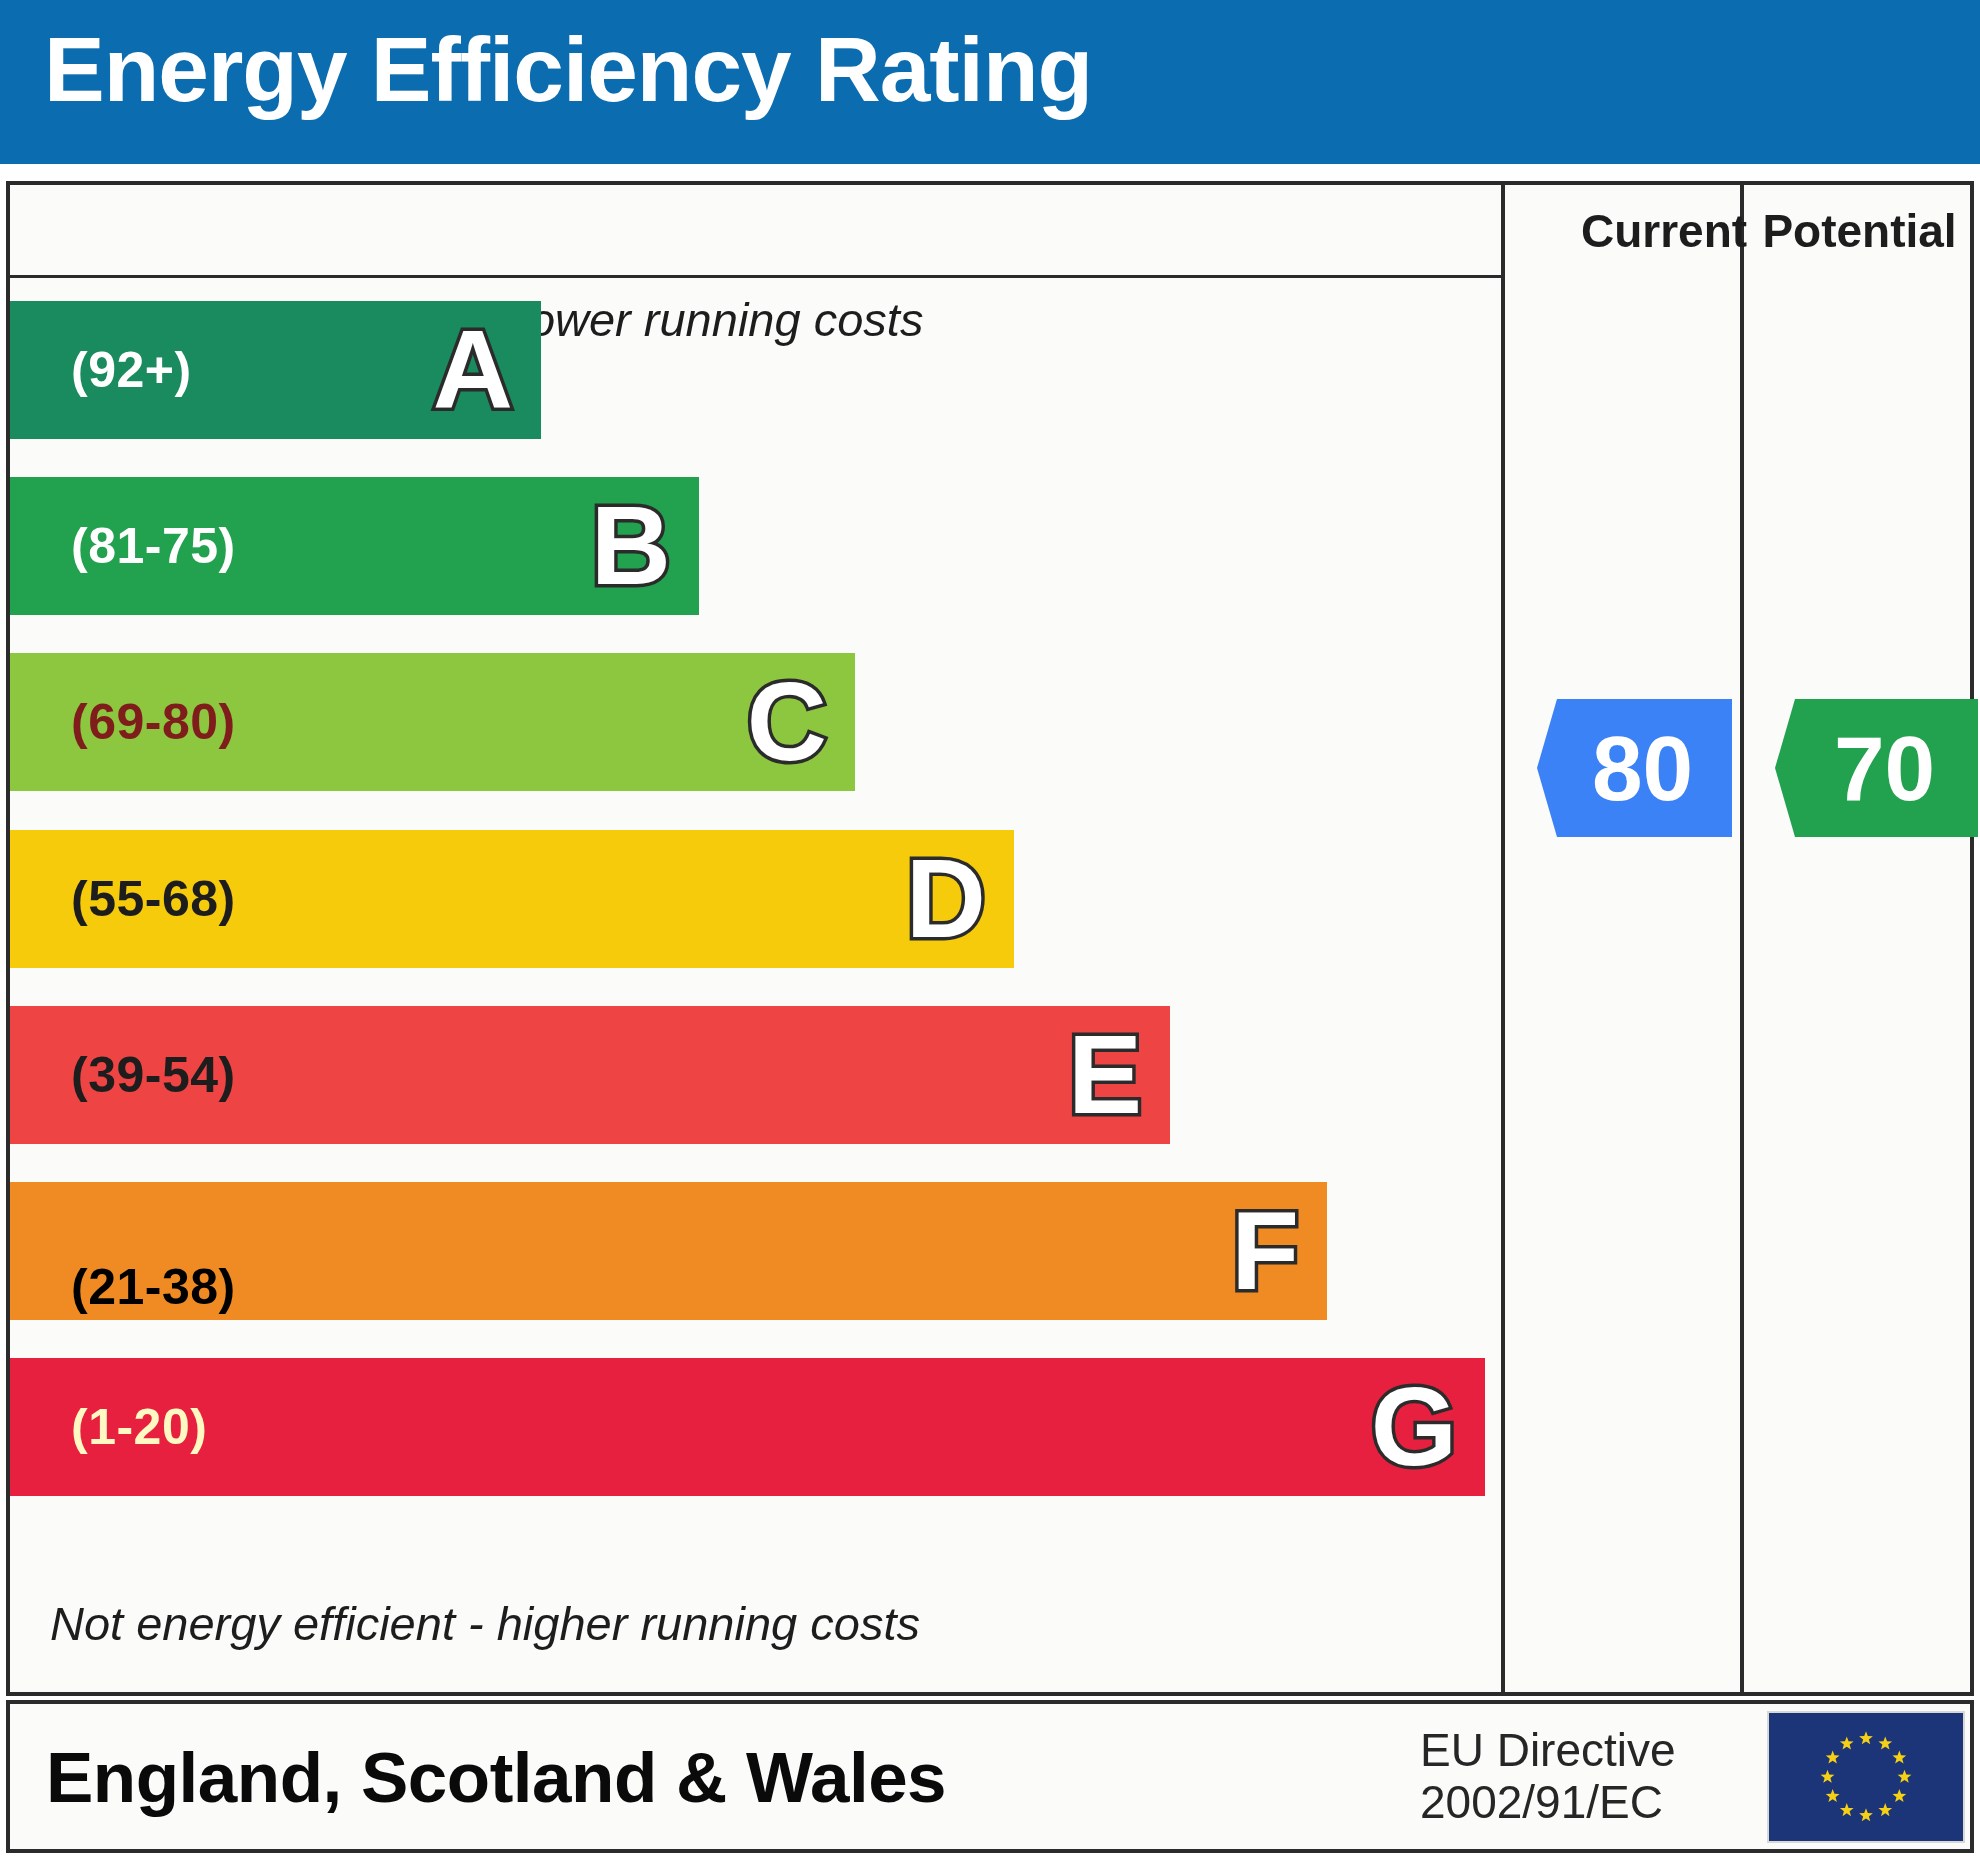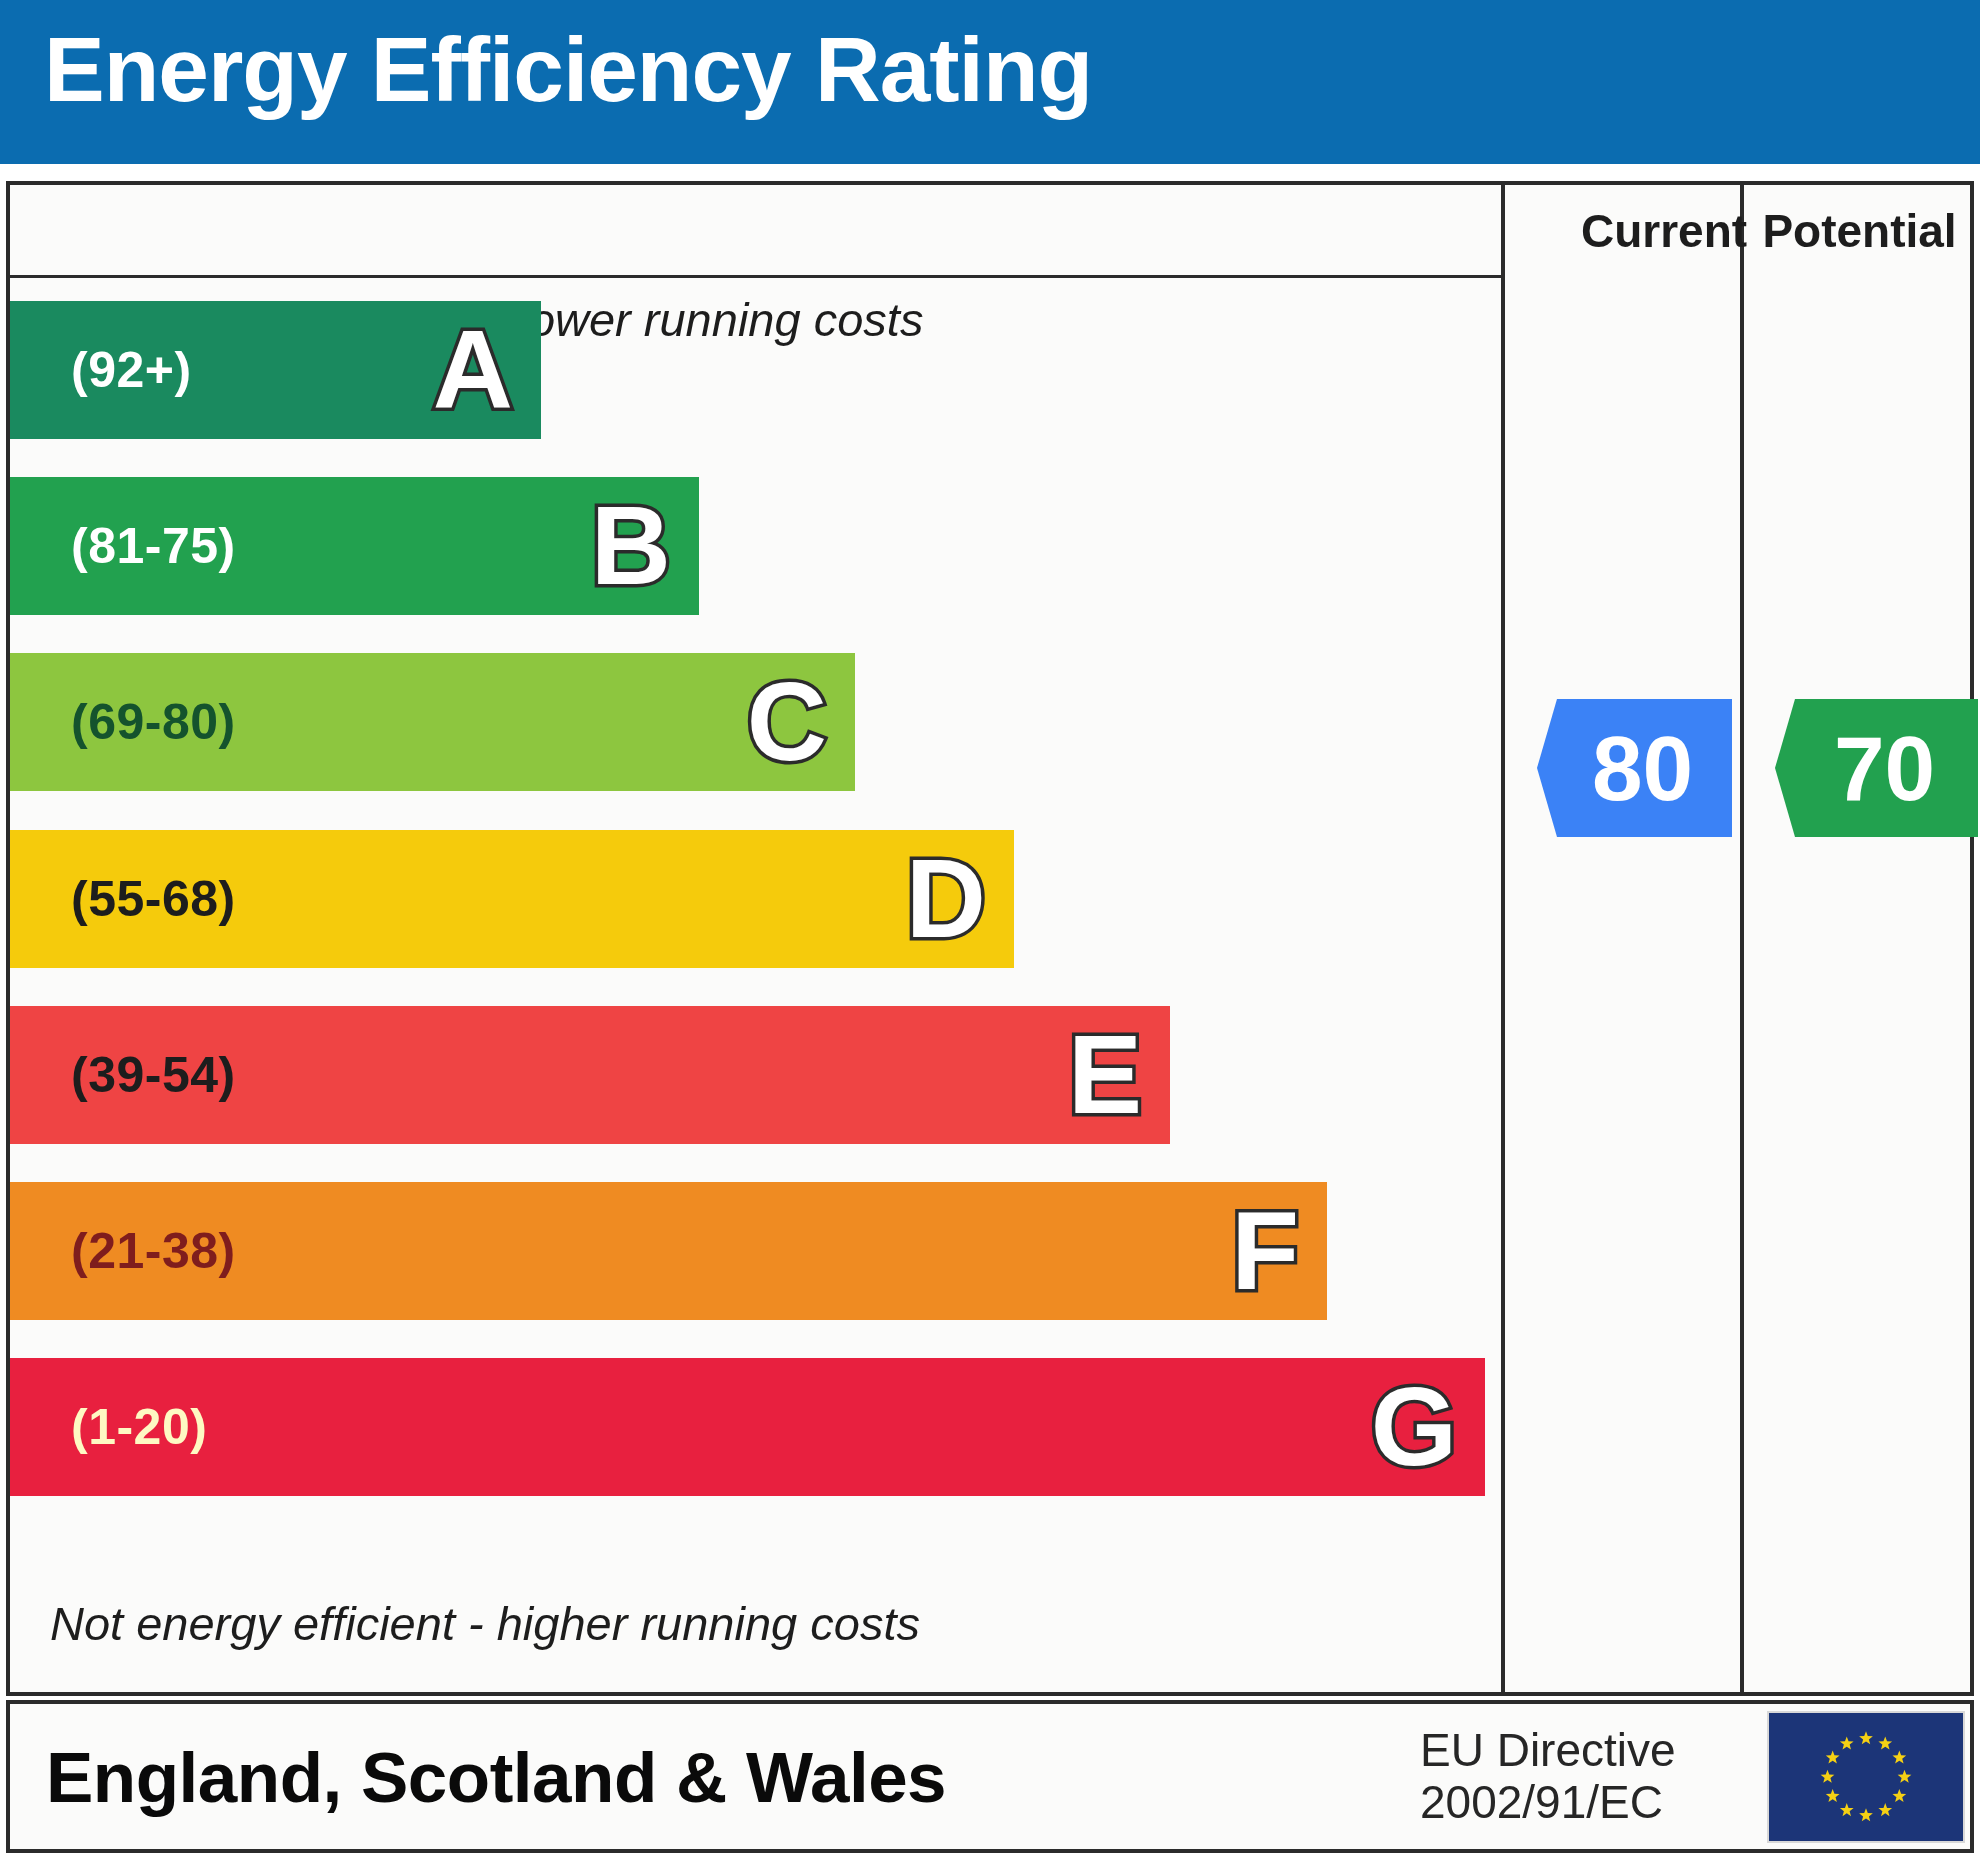--- a/index.html
+++ b/index.html
@@ -211,33 +211,33 @@
     <div class="bars">
         <div class="band" style="top: 116px; width: 531px; background: rgb(26, 138, 95);">
           <span class="range" style="color: rgb(255, 255, 255);">(92+)</span>
           <span class="letter">A</span>
         </div>
         <div class="band" style="top: 292px; width: 689px; background: rgb(34, 161, 79);">
           <span class="range" style="color: rgb(255, 255, 255);">(81-75)</span>
           <span class="letter">B</span>
         </div>
         <div class="band" style="top: 468px; width: 845px; background: rgb(141, 198, 63);">
-          <span class="range" style="color: #14532d;">(69-80)</span>
+          <span class="range" style="color: #7f1d1d;">(69-80)</span>
           <span class="letter">C</span>
         </div>
         <div class="band" style="top: 645px; width: 1004px; background: rgb(245, 203, 12);">
           <span class="range" style="color: rgb(29, 29, 29);">(55-68)</span>
           <span class="letter">D</span>
         </div>
         <div class="band" style="top: 821px; width: 1160px; background: #ef4444;">
           <span class="range" style="color: rgb(29, 29, 29);">(39-54)</span>
           <span class="letter">E</span>
         </div>
         <div class="band" style="top: 997px; width: 1317px; background: rgb(239, 139, 34);">
-          <span class="range" style="color: #7f1d1d;">(21-38)</span>
+          <span class="range" style="color: #000000; margin-top: 36px;">(21-38)</span>
           <span class="letter">F</span>
         </div>
         <div class="band" style="top: 1173px; width: 1475px; background: rgb(232, 32, 63);">
           <span class="range" style="color: #fef9c3;">(1-20)</span>
           <span class="letter">G</span>
         </div>
       </div>
 
     <div class="badge current" style="background: #3b82f6;">
       <span>80</span>

